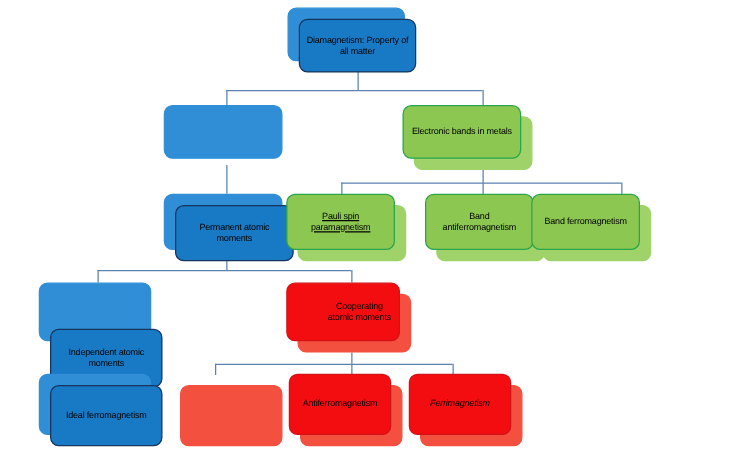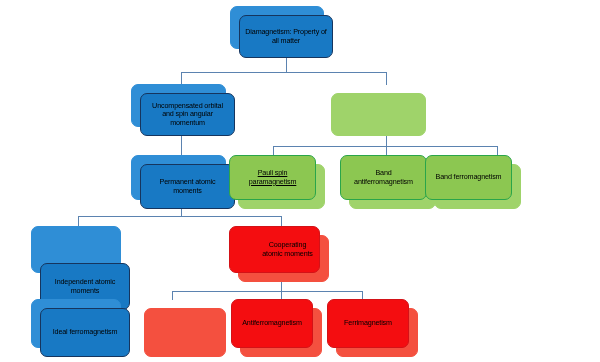--- a/index.html
+++ b/index.html
@@ -131,25 +131,25 @@
     <div class="line v" style="left:362px; top:291px; height:9px;"></div>
   </div>
 
   <div class="node blue" style="left:230px; top:6px; width:103px; height:52px;">
     <div class="backdrop" style="width:94px; height:43px;"></div>
     <div class="main" style="width:94px; height:43px;">Diamagnetism: Property of all matter</div>
   </div>
 
   <div class="node blue" style="left:131px; top:84px; width:104px; height:52px;">
     <div class="backdrop" style="width:95px; height:43px;"></div>
-    <div class="main" style="width:95px; height:43px;">Uncompensated orbital and spin angular momentum</div>
   </div>
 
   <div class="node green" style="left:322px; top:84px; width:104px; height:52px;">
     <div class="backdrop" style="width:95px; height:43px;"></div>
+    <div class="main" style="width:95px; height:43px;">Electronic bands in metals</div>
   </div>
 
   <div class="node blue" style="left:131px; top:155px; width:104px; height:54px;">
     <div class="backdrop" style="width:95px; height:45px;"></div>
     <div class="main" style="width:95px; height:45px;">Permanent atomic moments</div>
   </div>
 
   <div class="node green" style="left:229px; top:155px; width:96px; height:54px;">
     <div class="backdrop" style="width:87px; height:45px;"></div>
     <div class="main" style="width:87px; height:45px;text-decoration:underline;">Pauli spin paramagnetism</div>
@@ -184,16 +184,16 @@
     <div class="backdrop" style="width:82px; height:49px;"></div>
   </div>
 
   <div class="node red" style="left:231px; top:299px; width:91px; height:58px;">
     <div class="backdrop" style="width:82px; height:49px;"></div>
     <div class="main" style="width:82px; height:49px;">Antiferromagnetism</div>
   </div>
 
   <div class="node red" style="left:327px; top:299px; width:91px; height:58px;">
     <div class="backdrop" style="width:82px; height:49px;"></div>
-    <div class="main" style="width:82px; height:49px;">Ferrimagnetism</div>
+    <div class="main" style="width:82px; height:49px;font-style:italic;">Ferrimagnetism</div>
   </div>
 
 </div>
 
 </body></html>

